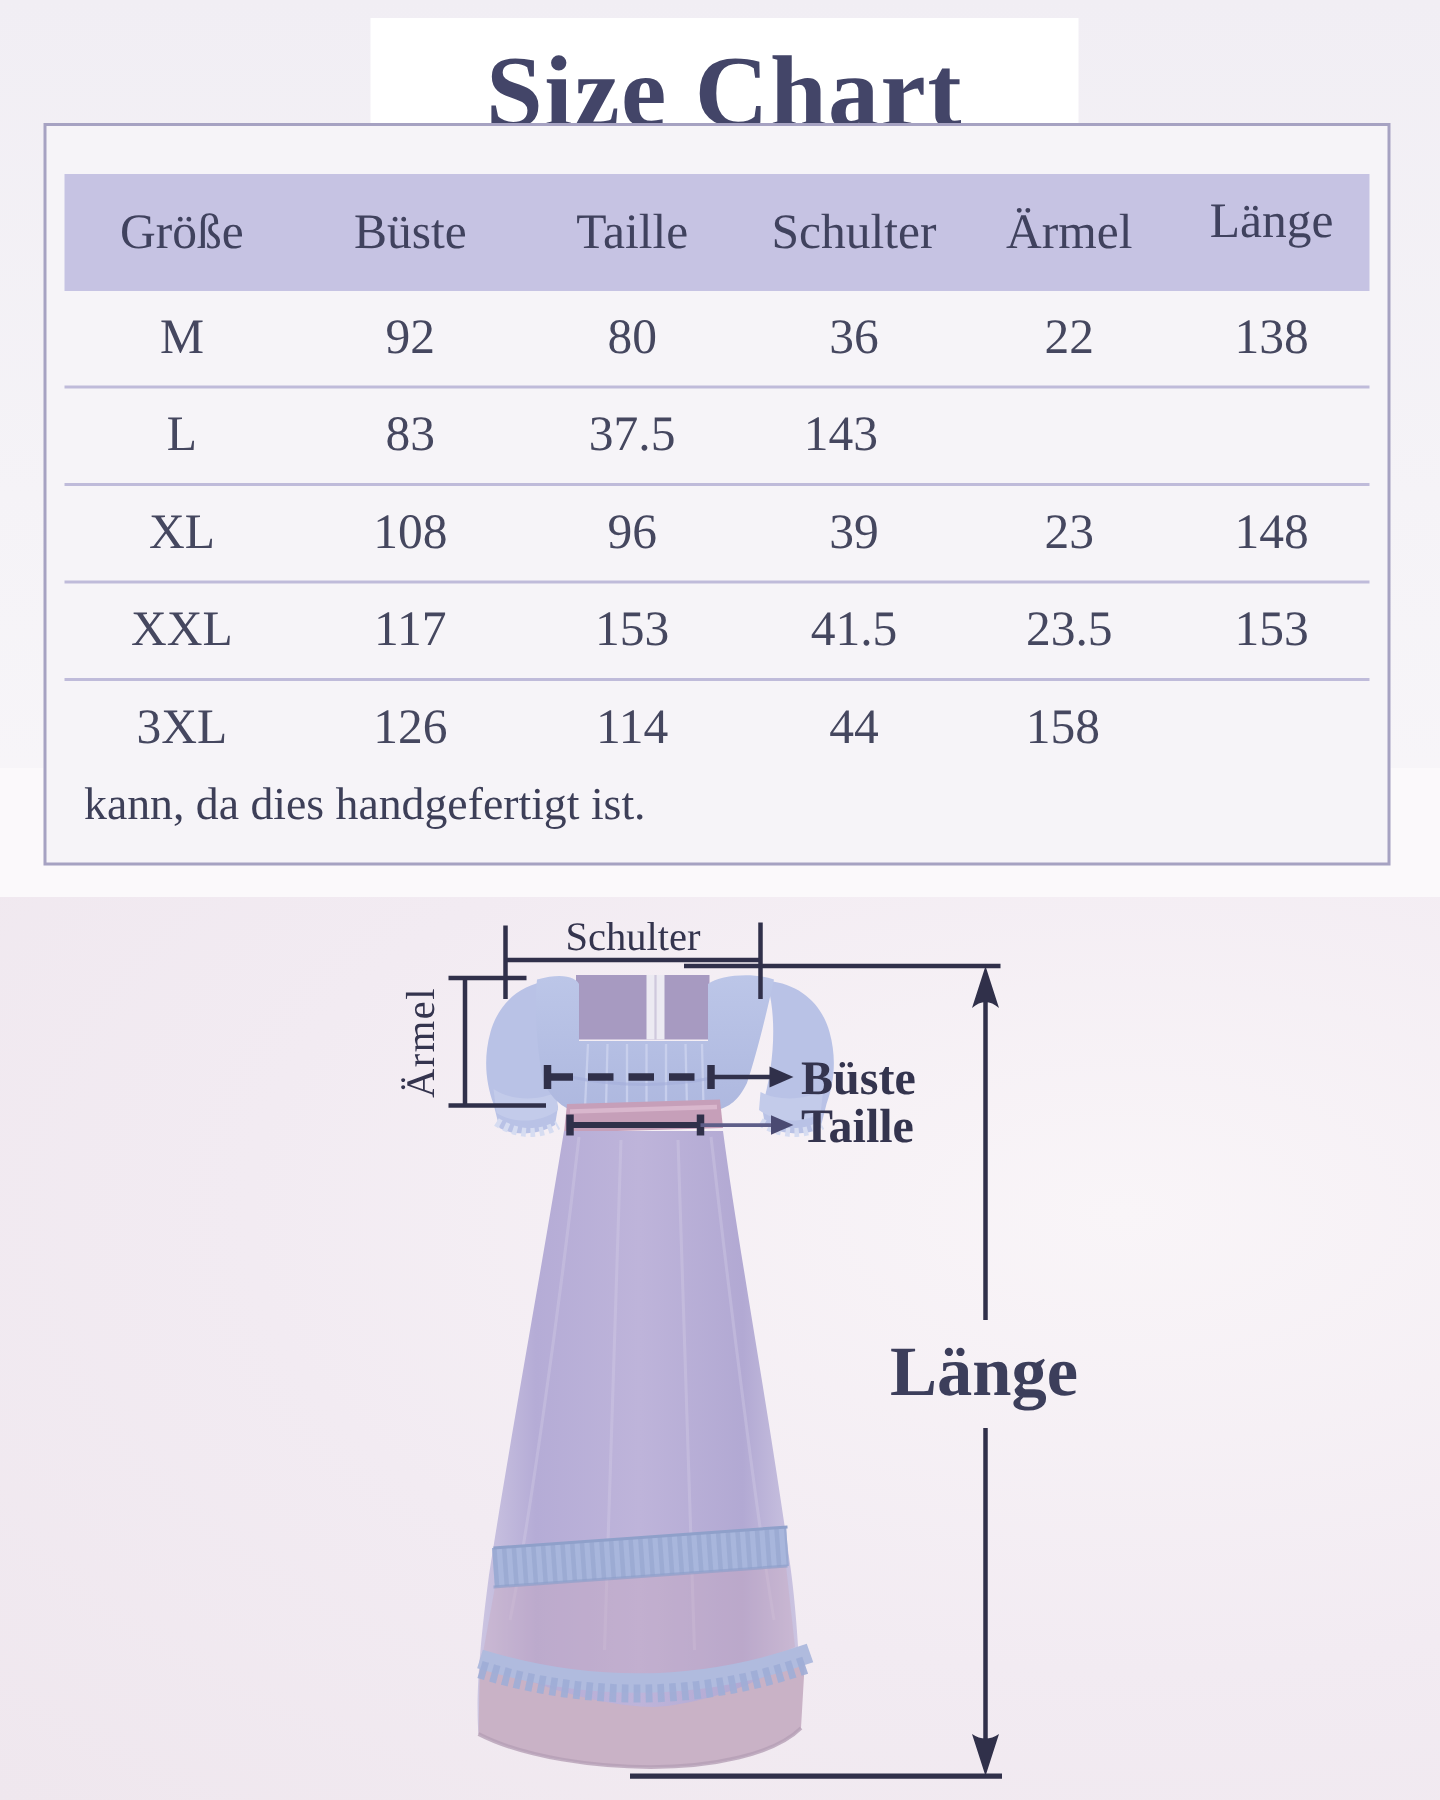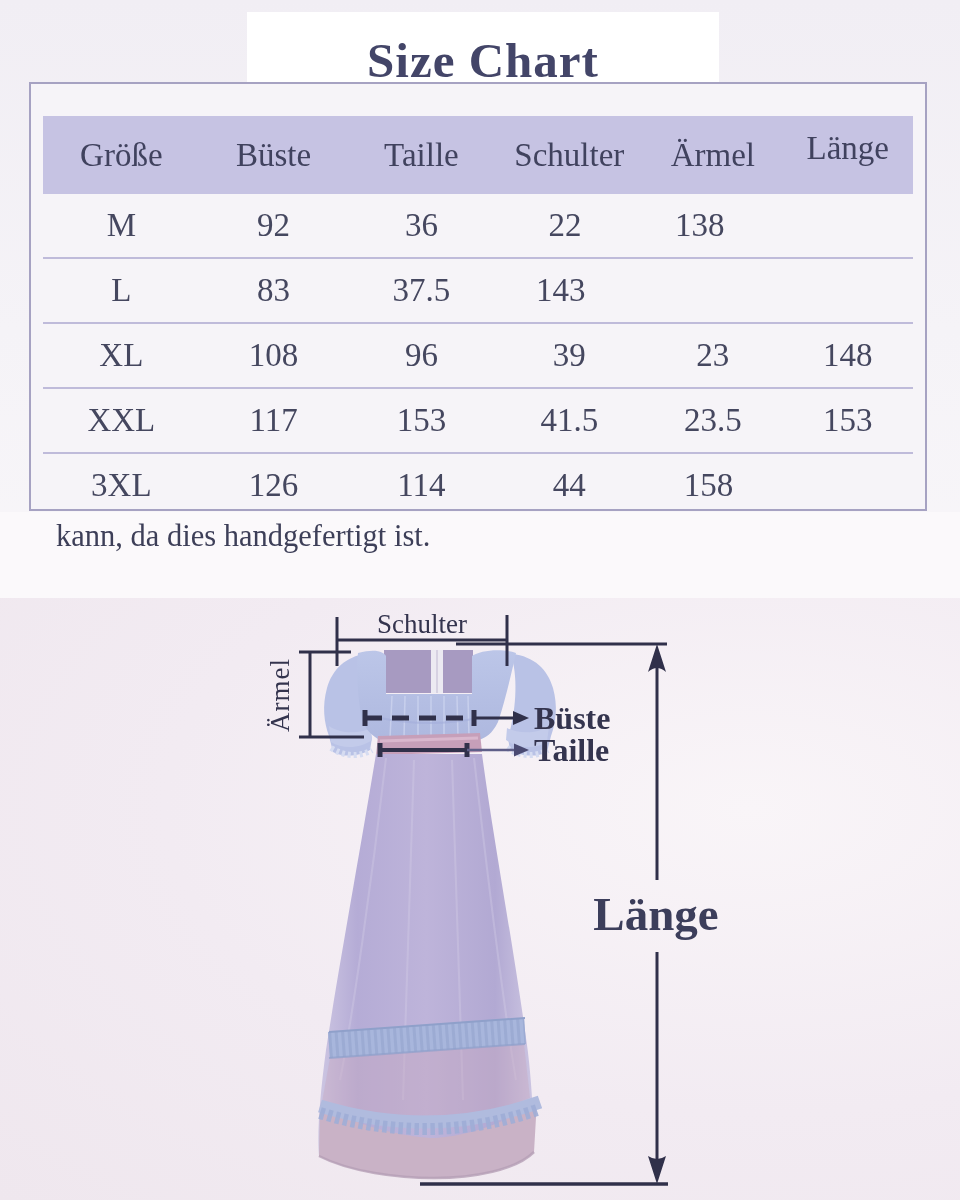--- a/index.html
+++ b/index.html
@@ -8,22 +8,22 @@
     background:#f4f0f5;
     font-family:"Liberation Serif","DejaVu Serif",serif;
   }
   .bg-top{position:absolute;left:0;top:0;width:960px;height:600px;
     background:linear-gradient(180deg,#f1eef4 0%,#f5f3f7 55%,#f8f6f9 100%);}
   .bg-note-strip{position:absolute;left:0;top:512px;width:960px;height:86px;background:#fbf9fb;}
   .bg-bottom{position:absolute;left:0;top:598px;width:960px;height:602px;
     background:radial-gradient(ellipse at 78% 35%,#f9f5f8 0%,#f2ebf2 55%,#efe7ee 100%);}
   .title-box{position:absolute;left:247px;top:12px;width:472px;height:97px;background:#ffffff;
     display:flex;align-items:center;justify-content:center;}
-  .title-box span{font-size:49px;font-weight:bold;color:#434568;letter-spacing:1px;line-height:1;}
-  .table-frame{position:absolute;left:29px;top:82px;width:898px;height:429px;box-sizing:border-box;
+  .title-box span{font-size:68px;font-weight:bold;color:#434568;letter-spacing:1px;line-height:1;}
+  .table-frame{position:absolute;left:29px;top:82px;width:898px;height:495px;box-sizing:border-box;
     border:2px solid #a6a2c2;background:#f6f4f8;}
   .thead{margin:32px 12px 0 12px;height:78px;background:#c6c3e3;display:flex;align-items:center;}
   .thead span{display:block;text-align:center;font-size:33px;color:#40425e;}
   .trows{margin:0 12px;}
   .trow{height:63px;display:flex;align-items:center;}
   .trow + .trow{border-top:2px solid #bfbbda;}
   .trow span{display:block;text-align:center;font-size:33px;color:#45475f;}
   .c0{width:18%;} .c1{width:17%;} .c2{width:17%;} .c3{width:17%;} .c4{width:16%;} .c5{width:15%;}
   .thead .c5{transform:translateY(-7px);}
   .note{position:absolute;left:56px;top:516px;width:860px;font-size:30.5px;line-height:41px;color:#3d3f58;}
@@ -50,20 +50,21 @@
     <span class="c1">Büste</span>
     <span class="c2">Taille</span>
     <span class="c3">Schulter</span>
     <span class="c4">Ärmel</span>
     <span class="c5">Länge</span>
   </div>
   <div class="trows">
     <div class="trow">
       <span class="c0">M</span>
       <span class="c1">92</span>
+      <span class="c2">80</span>
       <span class="c3">36</span>
       <span class="c4">22</span>
       <span class="c5">138</span>
     </div>
     <div class="trow">
       <span class="c0">L</span>
       <span class="c1">83</span>
       <span class="c3">37.5</span>
       <span class="c5">143</span>
     </div>

